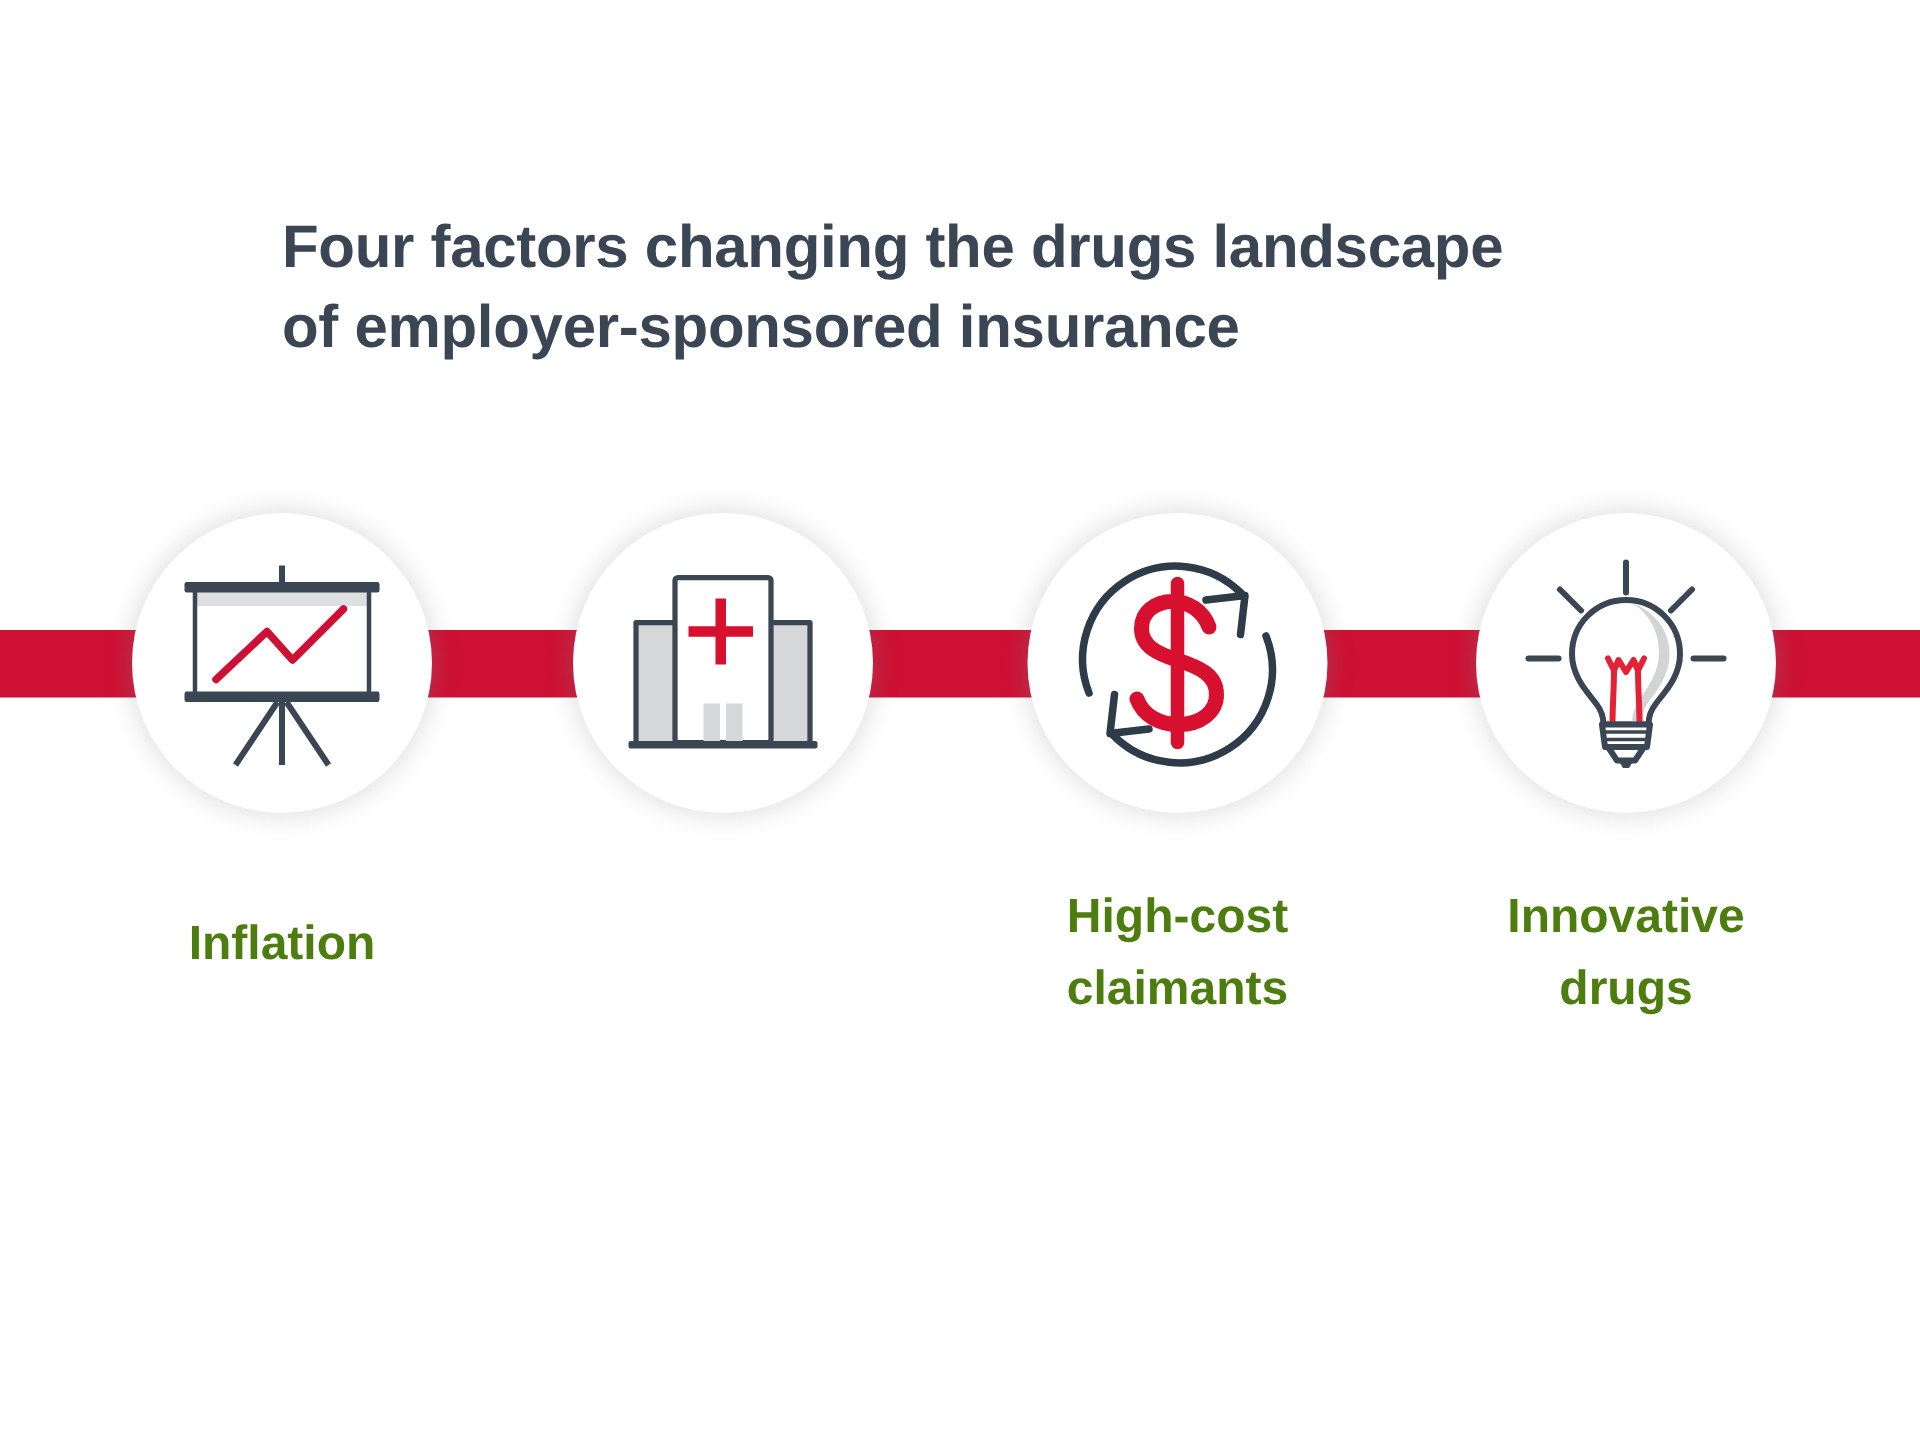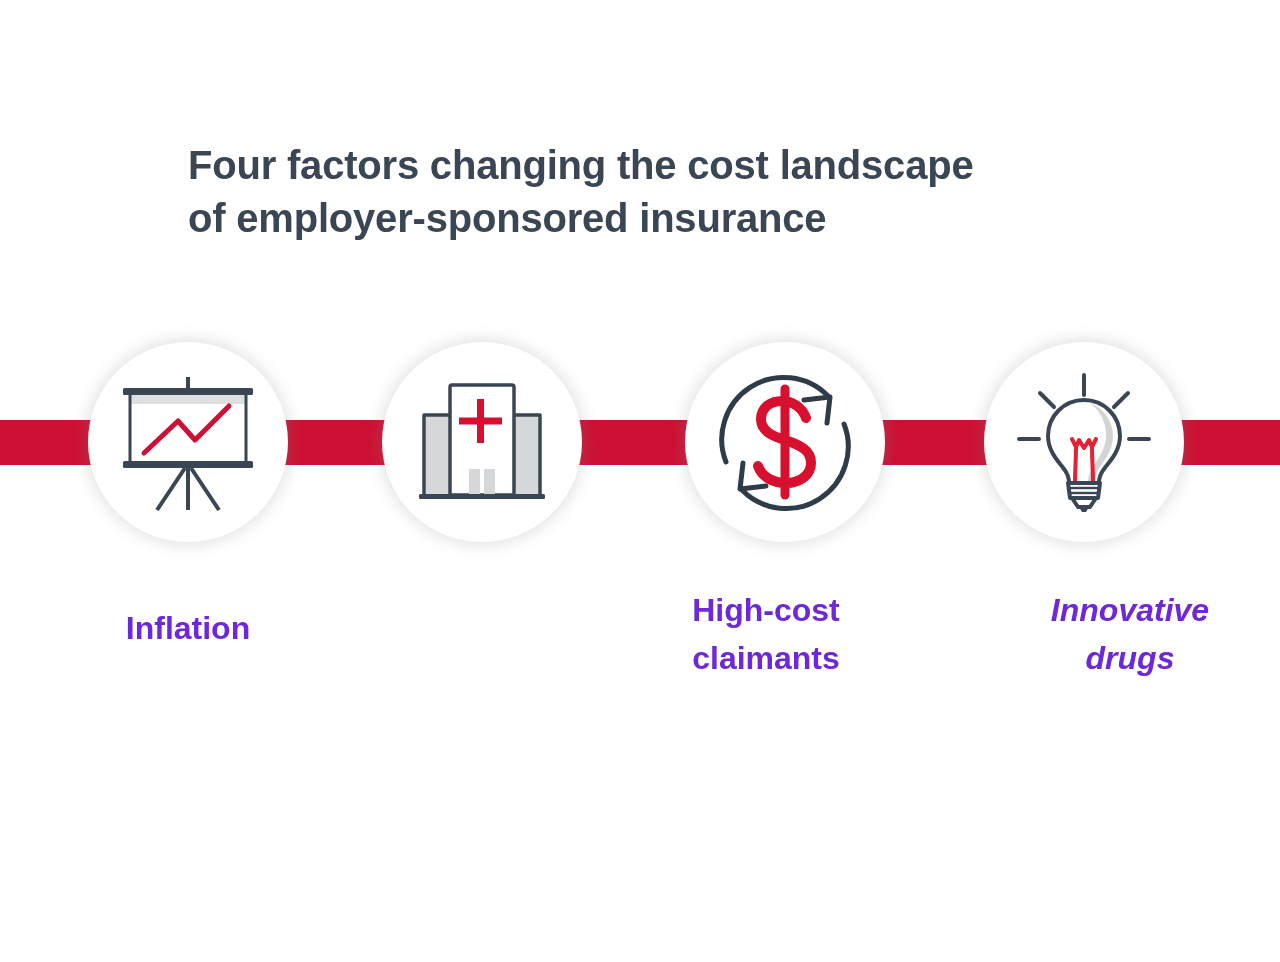--- a/index.html
+++ b/index.html
@@ -70,31 +70,31 @@
 
   
   .node-label {
     position: absolute;
     top: 586px;
     width: 300px;
     text-align: center;
     font-size: 32px;
     font-weight: bold;
     line-height: 48px;
-    color: #6d28d9;
+    color: #4d7c0f;
     white-space: pre-line;
   }
   .node-label.one-line { top: 604px; }
 </style>
 </head>
 <body>
 
 <div id="slide">
 
-  <h1 id="title">Four factors changing the cost landscape
+  <h1 id="title">Four factors changing the drugs landscape
 of employer-sponsored insurance</h1>
 
   <div id="band"></div>
 
   <div class="node" style="left:88px;">
     <div class="node-circle"></div>
     <div class="node-icon">
       <svg viewBox="0 0 150 150" xmlns="http://www.w3.org/2000/svg">
 
         <rect x="17" y="25" width="116" height="72" fill="#ffffff"></rect>
@@ -191,18 +191,18 @@
           <line x1="61" y1="121" x2="89" y2="121"></line>
           <line x1="62" y1="126" x2="88" y2="126"></line>
         </g>
         <path d="M63 131 L87 131 L81 140 L69 140 Z" fill="#ffffff" stroke="#3a4653" stroke-width="4" stroke-linejoin="round"></path>
         <path d="M70 140 L80 140 L77 145 L73 145 Z" fill="#3a4653"></path>
       </svg>
     </div>
   </div>
 
   <div class="node-label one-line" style="left:38px;">Inflation</div>
-  <div class="node-label" style="left:616px;">High-cost
+  <div class="node-label" style="left:635px;">High-cost
 claimants</div>
-  <div class="node-label" style="left:980px;font-style:italic;">Innovative
+  <div class="node-label" style="left:934px;">Innovative
 drugs</div>
 
 </div>
 
 </body></html>

